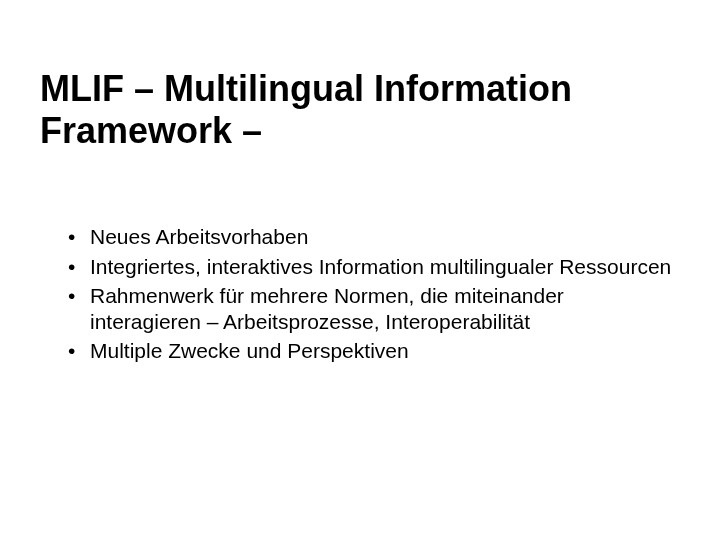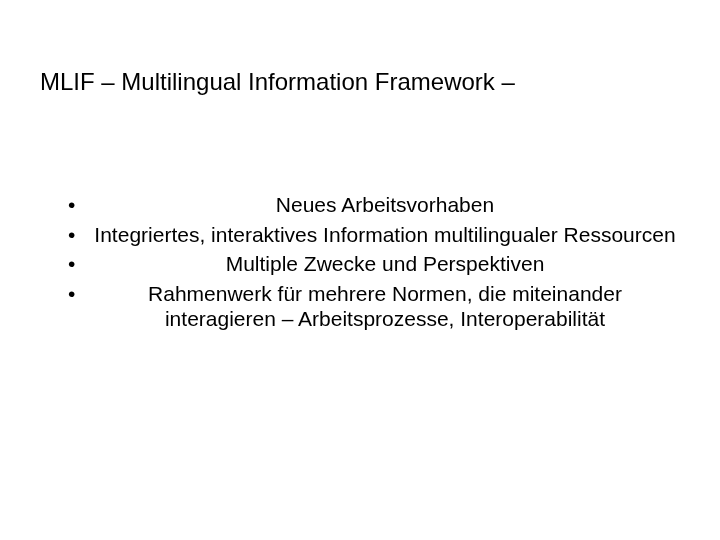--- a/index.html
+++ b/index.html
@@ -15,29 +15,28 @@
       color: #000000;
       padding: 0;
       overflow: hidden;
     }
     .slide {
       width: 100%;
       height: 100%;
       padding: 68px 40px 40px 40px;
     }
     .title {
-      font-size: 24px;
-      font-weight: normal;
-      margin-bottom: 96px;
+      font-size: 36px;
+      font-weight: bold;
+      margin-bottom: 72px;
       padding-left: 0;
     }
     .bullets {
       list-style: none;
       padding-left: 28px;
-      text-align: center;
     }
     .bullets li {
       position: relative;
       font-size: 21px;
       line-height: 1.22;
       margin-bottom: 4px;
       padding-left: 22px;
     }
     .bullets li::before {
       content: "•";
@@ -48,16 +47,16 @@
     }
   </style>
 </head>
 <body>
 
 <div class="slide">
   <h1 class="title">MLIF – Multilingual Information Framework –</h1>
   <ul class="bullets">
     <li>Neues Arbeitsvorhaben</li>
     <li>Integriertes, interaktives Information multilingualer Ressourcen</li>
+    <li>Rahmenwerk für mehrere Normen, die miteinander interagieren – Arbeitsprozesse, Interoperabilität</li>
     <li>Multiple Zwecke und Perspektiven</li>
-    <li>Rahmenwerk für mehrere Normen, die miteinander interagieren – Arbeitsprozesse, Interoperabilität</li>
   </ul>
 </div>
 
 </body></html>

